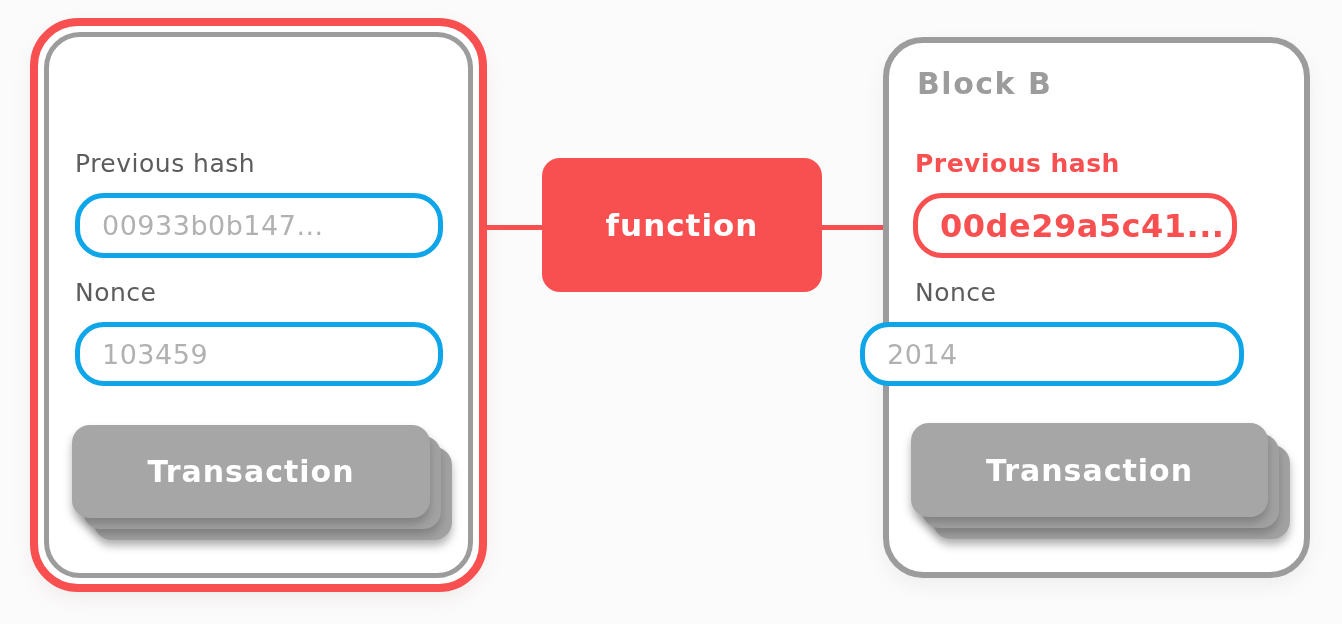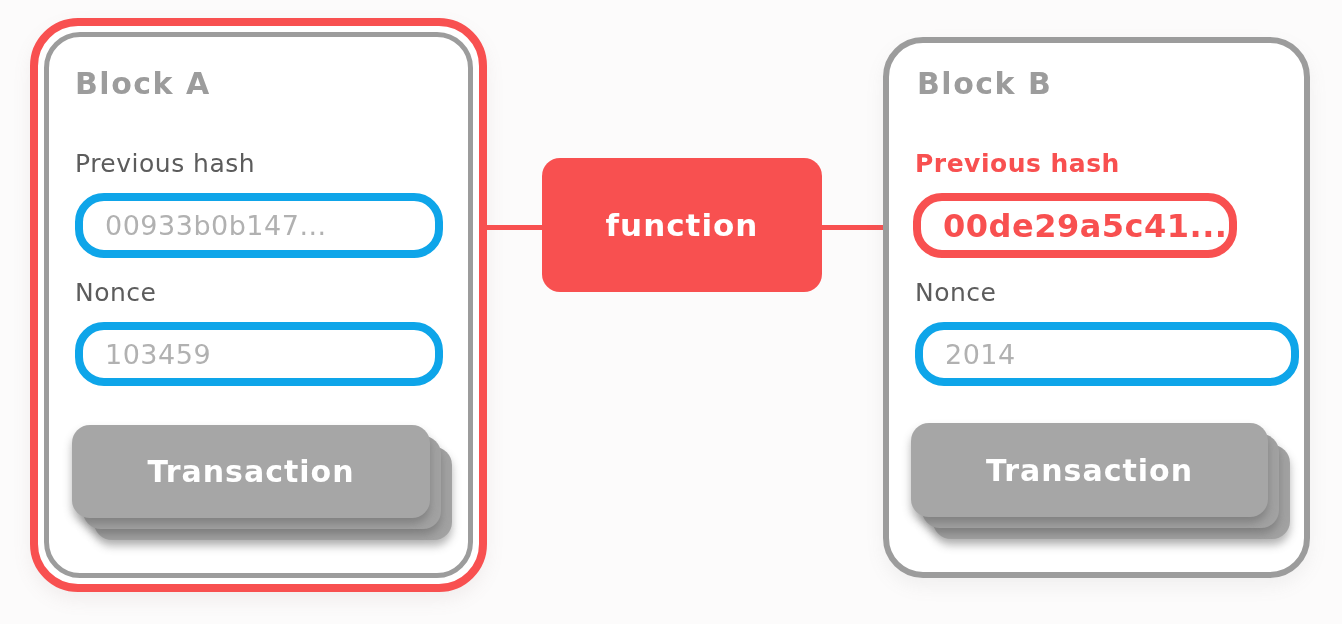--- a/index.html
+++ b/index.html
@@ -57,21 +57,21 @@
     text-align: right;
   }
   .field-label.red {
     color: #f85050;
     font-weight: 600;
   }
 
   .field-input {
     position: absolute;
     height: 65px;
-    border: 8px solid #0ea5e9;
+    border: 5px solid #0ea5e9;
     border-radius: 29px;
     background: #ffffff;
     padding-left: 22px;
     font-family: "DejaVu Sans", "Liberation Sans", sans-serif;
     font-size: 27px;
     font-weight: 500;
     letter-spacing: 0.5px;
     color: #b1b1b1;
     outline: none;
   }
@@ -140,21 +140,20 @@
 </style>
 </head>
 <body>
 
 <div class="canvas">
 
   <div class="block-a-outer">
     <div class="block-a-inner" style="left:6px; top:6px;"></div>
   </div>
 
-  <div class="block-title" style="left:75px; top:66px;">Block A</div>
 
   <div class="field-label" style="left:75px; top:149px;">Previous hash</div>
 
   <input class="field-input" style="left: 75px; top: 193px; width: 368px;" readonly="" value="00933b0b147...">
 
   <div class="field-label" style="left:75px; top:278px;">Nonce</div>
 
   <input class="field-input" style="left: 75px; top: 322px; width: 368px; height: 64px;" readonly="" value="103459">
 
   <div class="tx-layer" style="left:94px; top:447px;"></div>
@@ -173,19 +172,19 @@
   <div class="block-b-card"></div>
 
   <div class="block-title" style="left:917px; top:66px;">Block B</div>
 
   <div class="field-label red" style="left:915px; top:149px;">Previous hash</div>
 
   <input class="field-input red" style="left: 913px; top: 193px; width: 324px; font-size: 32px;" readonly="" value="00de29a5c41...">
 
   <div class="field-label" style="left:915px; top:278px;">Nonce</div>
 
-  <input class="field-input" style="left: 915px; top: 322px; width: 384px; height: 64px;" readonly="" value="2014">
+  <input class="field-input" style="left: 860px; top: 322px; width: 384px; height: 64px;" readonly="" value="2014">
 
   <div class="tx-layer" style="left:933px; top:445px; width:357px; height:94px;"></div>
   <div class="tx-layer" style="left:922px; top:434px; width:357px; height:94px;"></div>
   <button class="tx-button" style="left:911px; top:423px; width:357px; height:94px;">Transaction</button>
 
 </div>
 
 </body></html>

